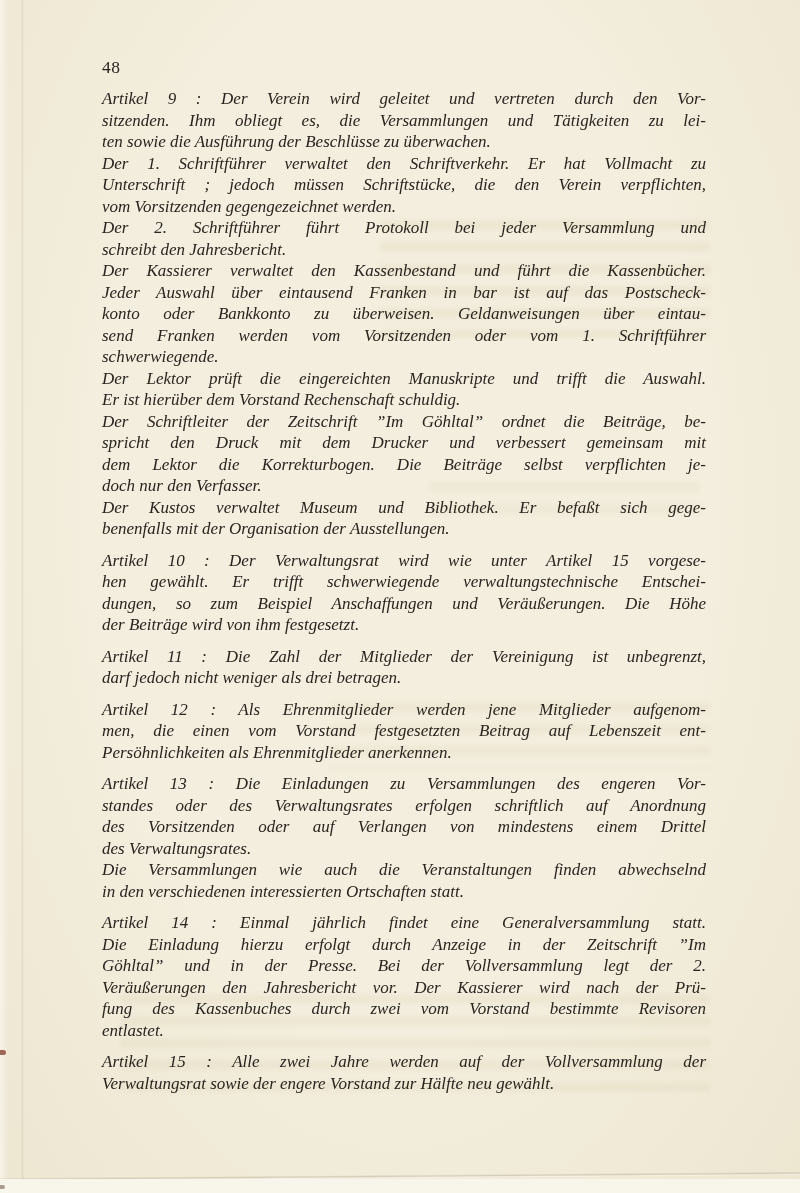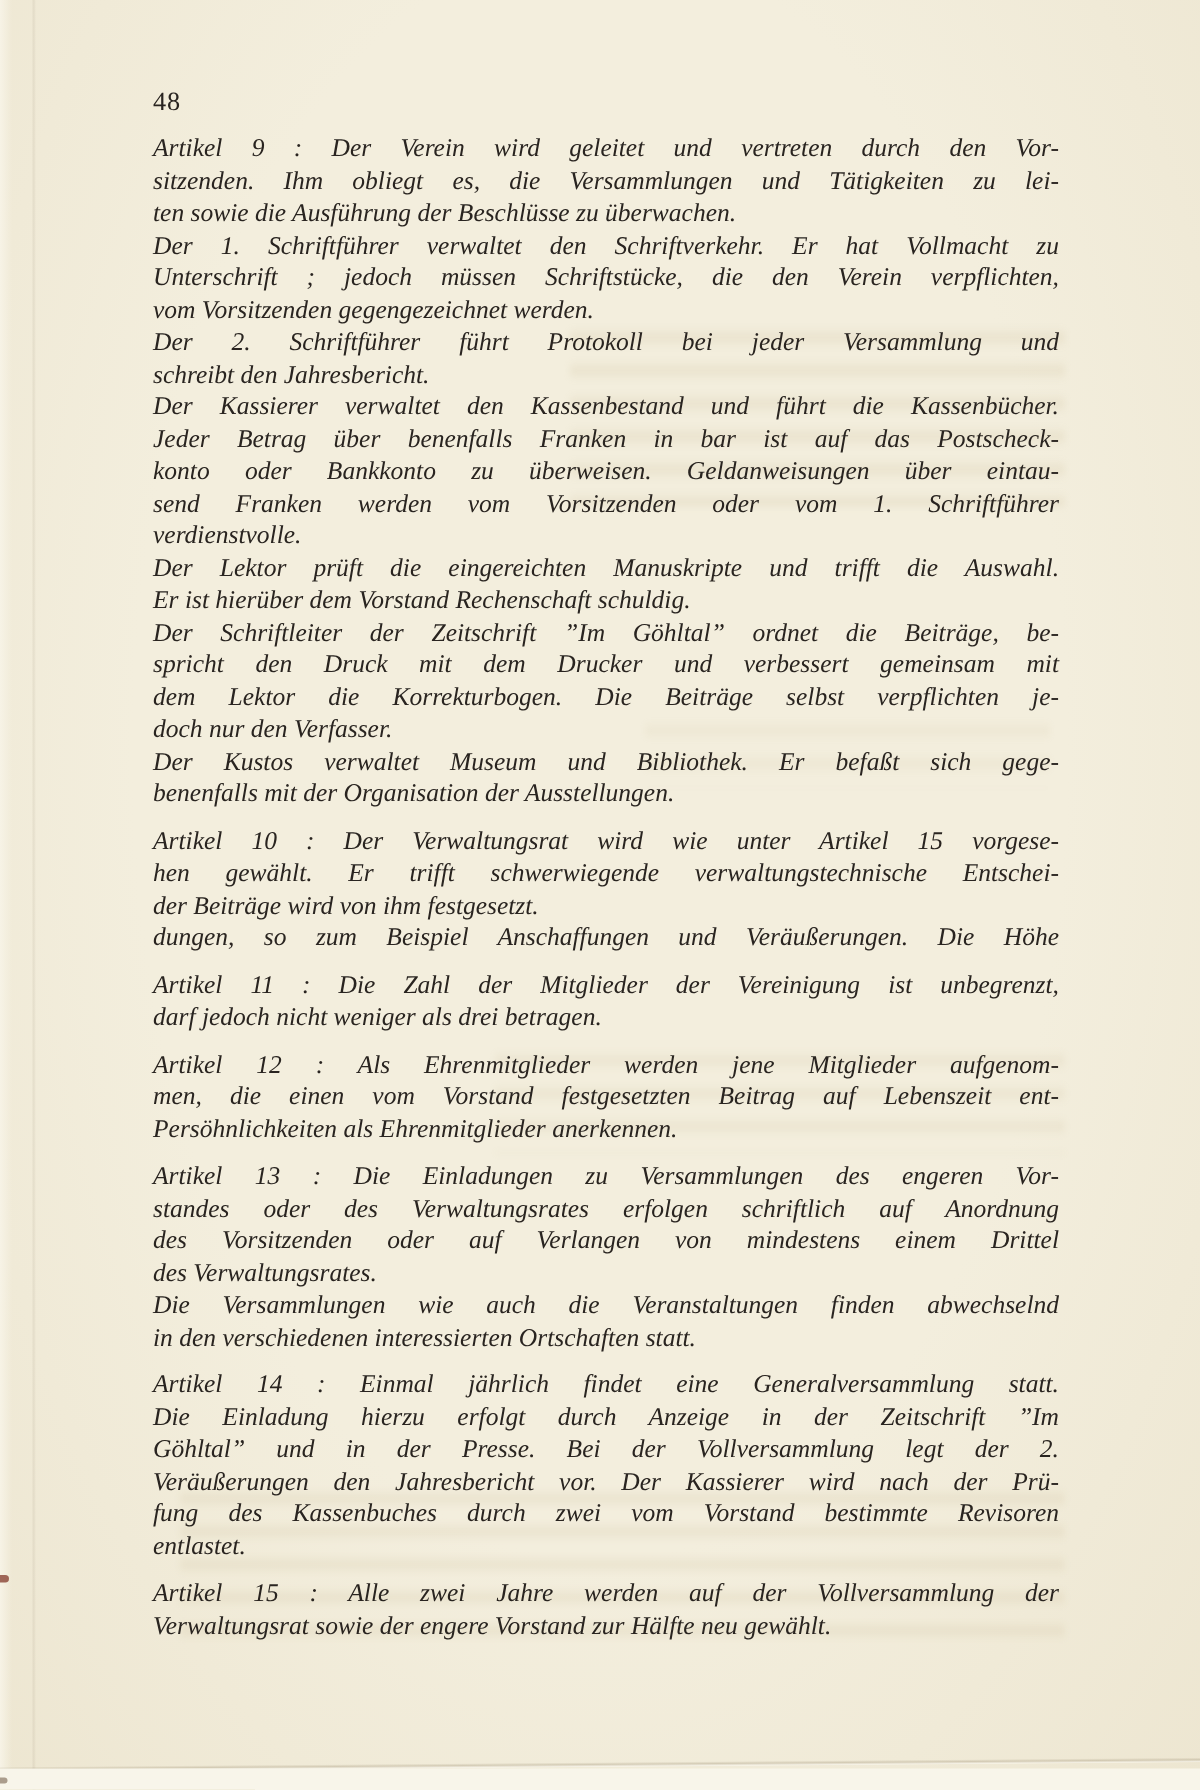--- a/index.html
+++ b/index.html
@@ -150,44 +150,44 @@
           <div class="tline">Der 1. Schriftführer verwaltet den Schriftverkehr. Er hat Vollmacht zu</div>
           <div class="tline">Unterschrift ; jedoch müssen Schriftstücke, die den Verein verpflichten,</div>
           <div class="tline tlast">vom Vorsitzenden gegengezeichnet werden.</div>
         </div>
         <div class="paragraph">
           <div class="tline">Der 2. Schriftführer führt Protokoll bei jeder Versammlung und</div>
           <div class="tline tlast">schreibt den Jahresbericht.</div>
         </div>
         <div class="paragraph">
           <div class="tline">Der Kassierer verwaltet den Kassenbestand und führt die Kassenbücher.</div>
-          <div class="tline">Jeder Betrag über benenfalls Franken in bar ist auf das Postscheck-</div>
+          <div class="tline">Jeder Auswahl über eintausend Franken in bar ist auf das Postscheck-</div>
           <div class="tline">konto oder Bankkonto zu überweisen. Geldanweisungen über eintau-</div>
           <div class="tline">send Franken werden vom Vorsitzenden oder vom 1. Schriftführer</div>
-          <div class="tline tlast">verdienstvolle.</div>
+          <div class="tline tlast">schwerwiegende.</div>
         </div>
         <div class="paragraph">
           <div class="tline">Der Lektor prüft die eingereichten Manuskripte und trifft die Auswahl.</div>
           <div class="tline tlast">Er ist hierüber dem Vorstand Rechenschaft schuldig.</div>
         </div>
         <div class="paragraph">
           <div class="tline">Der Schriftleiter der Zeitschrift ”Im Göhltal” ordnet die Beiträge, be-</div>
           <div class="tline">spricht den Druck mit dem Drucker und verbessert gemeinsam mit</div>
           <div class="tline">dem Lektor die Korrekturbogen. Die Beiträge selbst verpflichten je-</div>
           <div class="tline tlast">doch nur den Verfasser.</div>
         </div>
         <div class="paragraph">
           <div class="tline">Der Kustos verwaltet Museum und Bibliothek. Er befaßt sich gege-</div>
           <div class="tline tlast">benenfalls mit der Organisation der Ausstellungen.</div>
         </div>
         <div class="paragraph article-start">
           <div class="tline">Artikel 10 : Der Verwaltungsrat wird wie unter Artikel 15 vorgese-</div>
           <div class="tline">hen gewählt. Er trifft schwerwiegende verwaltungstechnische Entschei-</div>
+          <div class="tline">dungen, so zum Beispiel Anschaffungen und Veräußerungen. Die Höhe</div>
           <div class="tline tlast">der Beiträge wird von ihm festgesetzt.</div>
-          <div class="tline">dungen, so zum Beispiel Anschaffungen und Veräußerungen. Die Höhe</div>
         </div>
         <div class="paragraph article-start">
           <div class="tline">Artikel 11 : Die Zahl der Mitglieder der Vereinigung ist unbegrenzt,</div>
           <div class="tline tlast">darf jedoch nicht weniger als drei betragen.</div>
         </div>
         <div class="paragraph article-start">
           <div class="tline">Artikel 12 : Als Ehrenmitglieder werden jene Mitglieder aufgenom-</div>
           <div class="tline">men, die einen vom Vorstand festgesetzten Beitrag auf Lebenszeit ent-</div>
           <div class="tline tlast">Persöhnlichkeiten als Ehrenmitglieder anerkennen.</div>
         </div>

